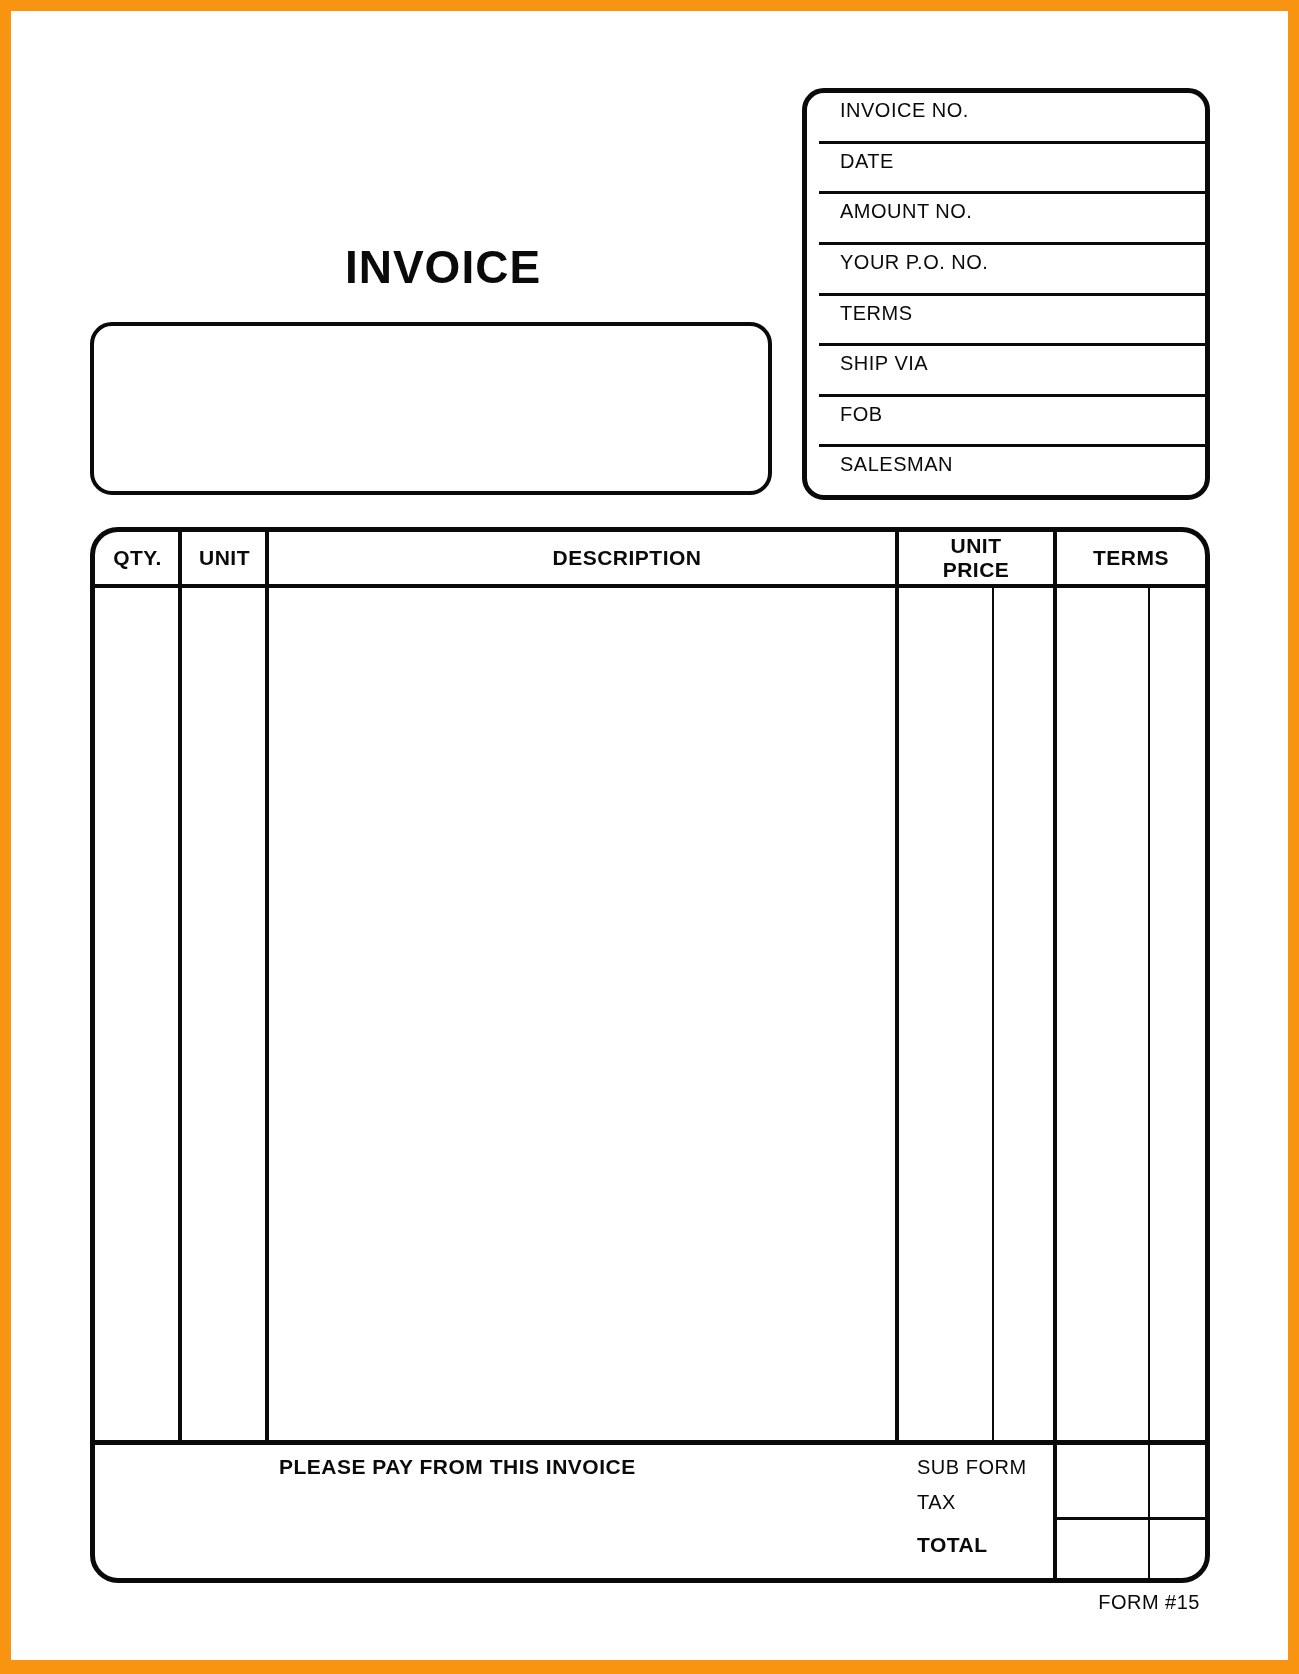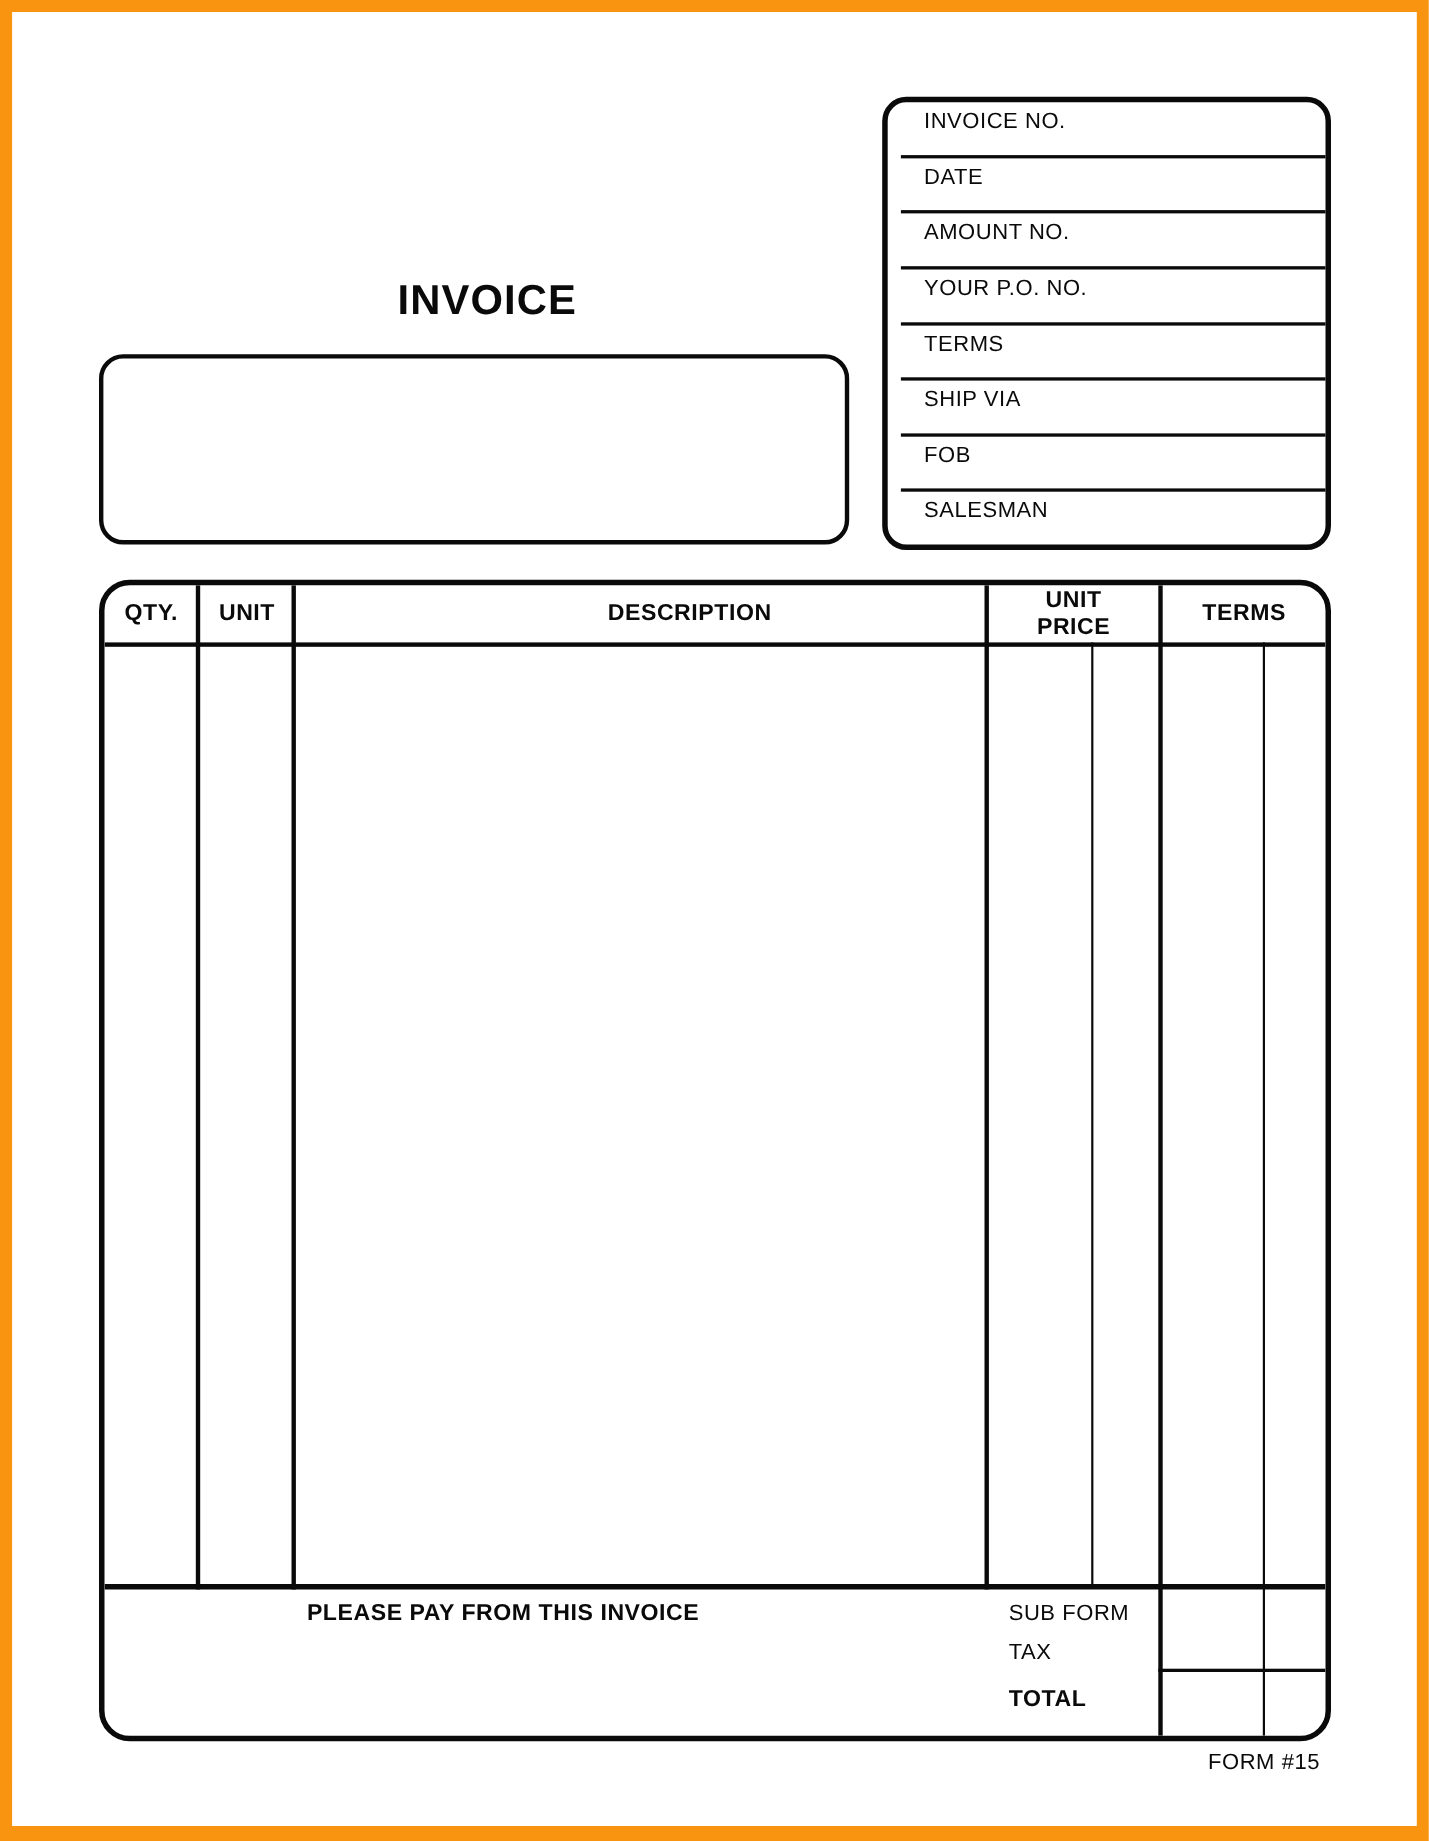--- a/index.html
+++ b/index.html
@@ -13,22 +13,22 @@
     margin:0 auto;
   }
   .frame{
     position:absolute;inset:0;
     border:11px solid var(--accent,#F8940F);
     border-bottom-width:14px;
     pointer-events:none;
     z-index:30;
   }
   .title{
-    position:absolute;left:293px;top:252px;width:300px;
-    text-align:center;font-size:38px;font-weight:bold;letter-spacing:1px;
+    position:absolute;left:293px;top:240px;width:300px;
+    text-align:center;font-size:46px;font-weight:bold;letter-spacing:1px;
   }
   
   .billbox{
     position:absolute;left:90px;top:322px;width:682px;height:173px;
     border:4px solid var(--ink,#0a0a0a);border-radius:22px;
     box-sizing:border-box;background:#fff;
   }
   .billbox .fill{position:absolute;inset:4px;border-radius:16px;}
   
   .infobox{

